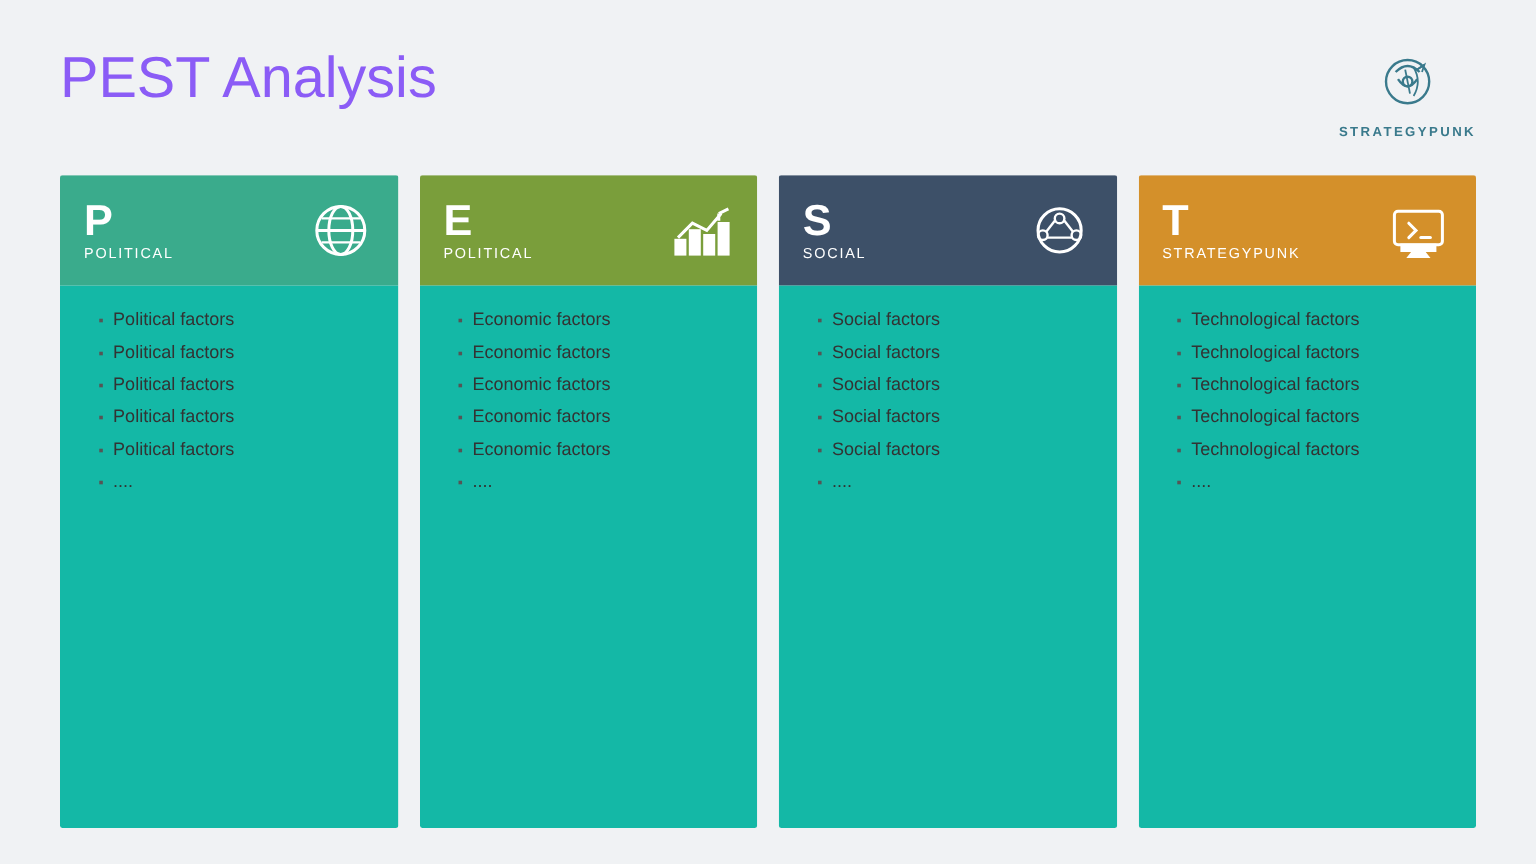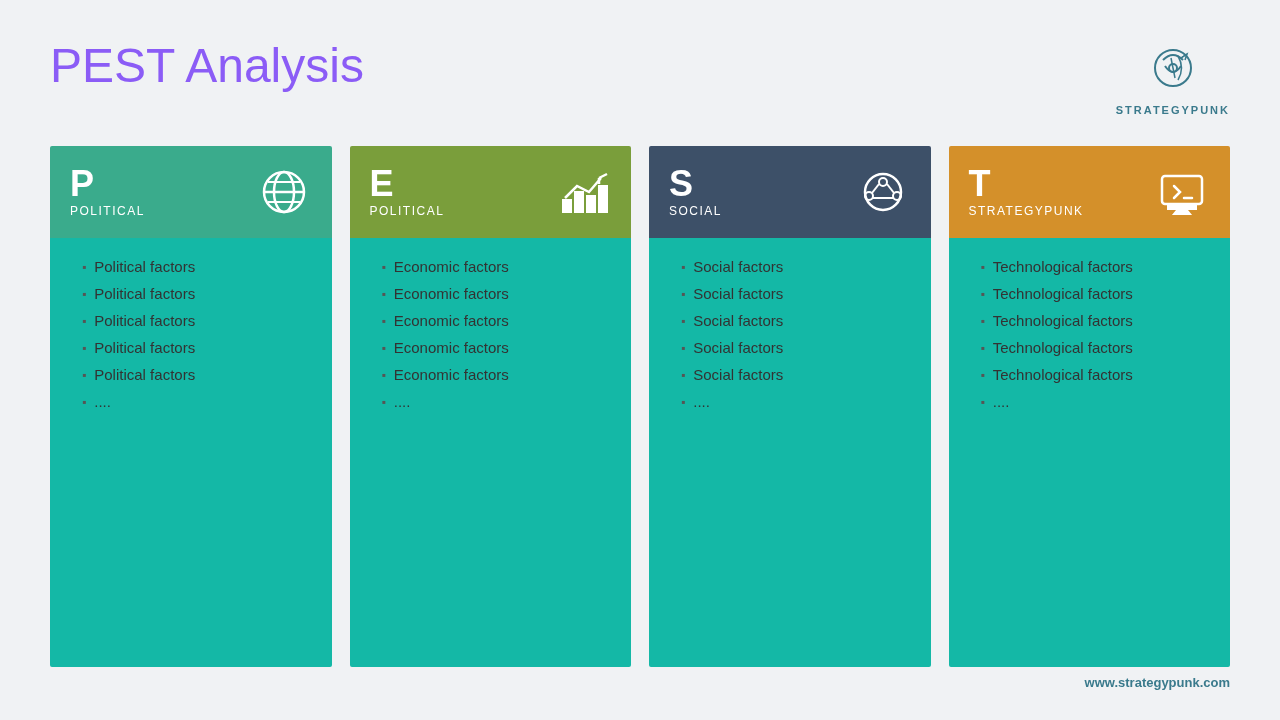--- a/index.html
+++ b/index.html
@@ -286,16 +286,13 @@
             <li>Technological factors</li>
             <li>Technological factors</li>
             <li>Technological factors</li>
             <li>Technological factors</li>
             <li>....</li>
         </ul>
       </div>
     </div>
     </div>
 
-  <div class="footer">
-    <span>www.strategypunk.com</span>
-  </div>
 </div>
 
 </body></html>

